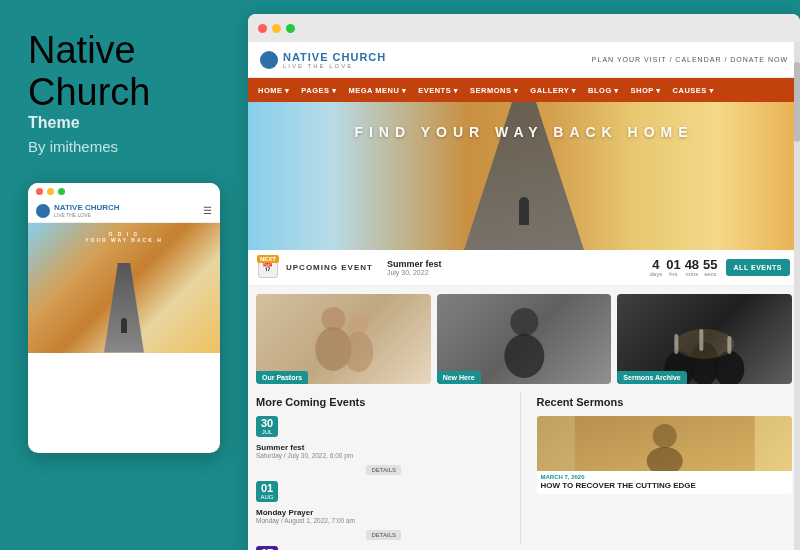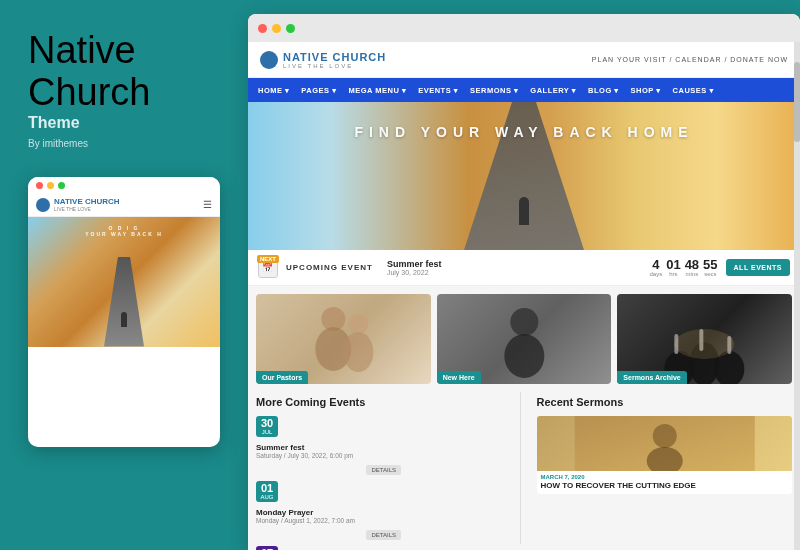--- a/index.html
+++ b/index.html
@@ -31,21 +31,21 @@
 
     .theme-subtitle {
       color: rgba(255,255,255,0.85);
       font-size: 16px;
       font-weight: 700;
       margin-bottom: 6px;
     }
 
     .theme-author {
       color: rgba(255,255,255,0.75);
-      font-size: 10px;
+      font-size: 15px;
       margin-bottom: 28px;
     }
 
     
     .mobile-preview {
       width: 192px;
       height: 270px;
       background: #fff;
       border-radius: 10px;
       overflow: hidden;
@@ -224,21 +224,21 @@
       letter-spacing: 2px;
     }
 
     .site-header-links {
       font-size: 7px;
       color: #555;
       letter-spacing: 1px;
     }
 
     .site-nav {
-      background: #1d4ed8;
+      background: #c2410c;
       height: 24px;
       display: flex;
       align-items: center;
       padding: 0 10px;
       gap: 12px;
     }
 
     .site-nav-item {
       font-size: 7.5px;
       color: #fff;

